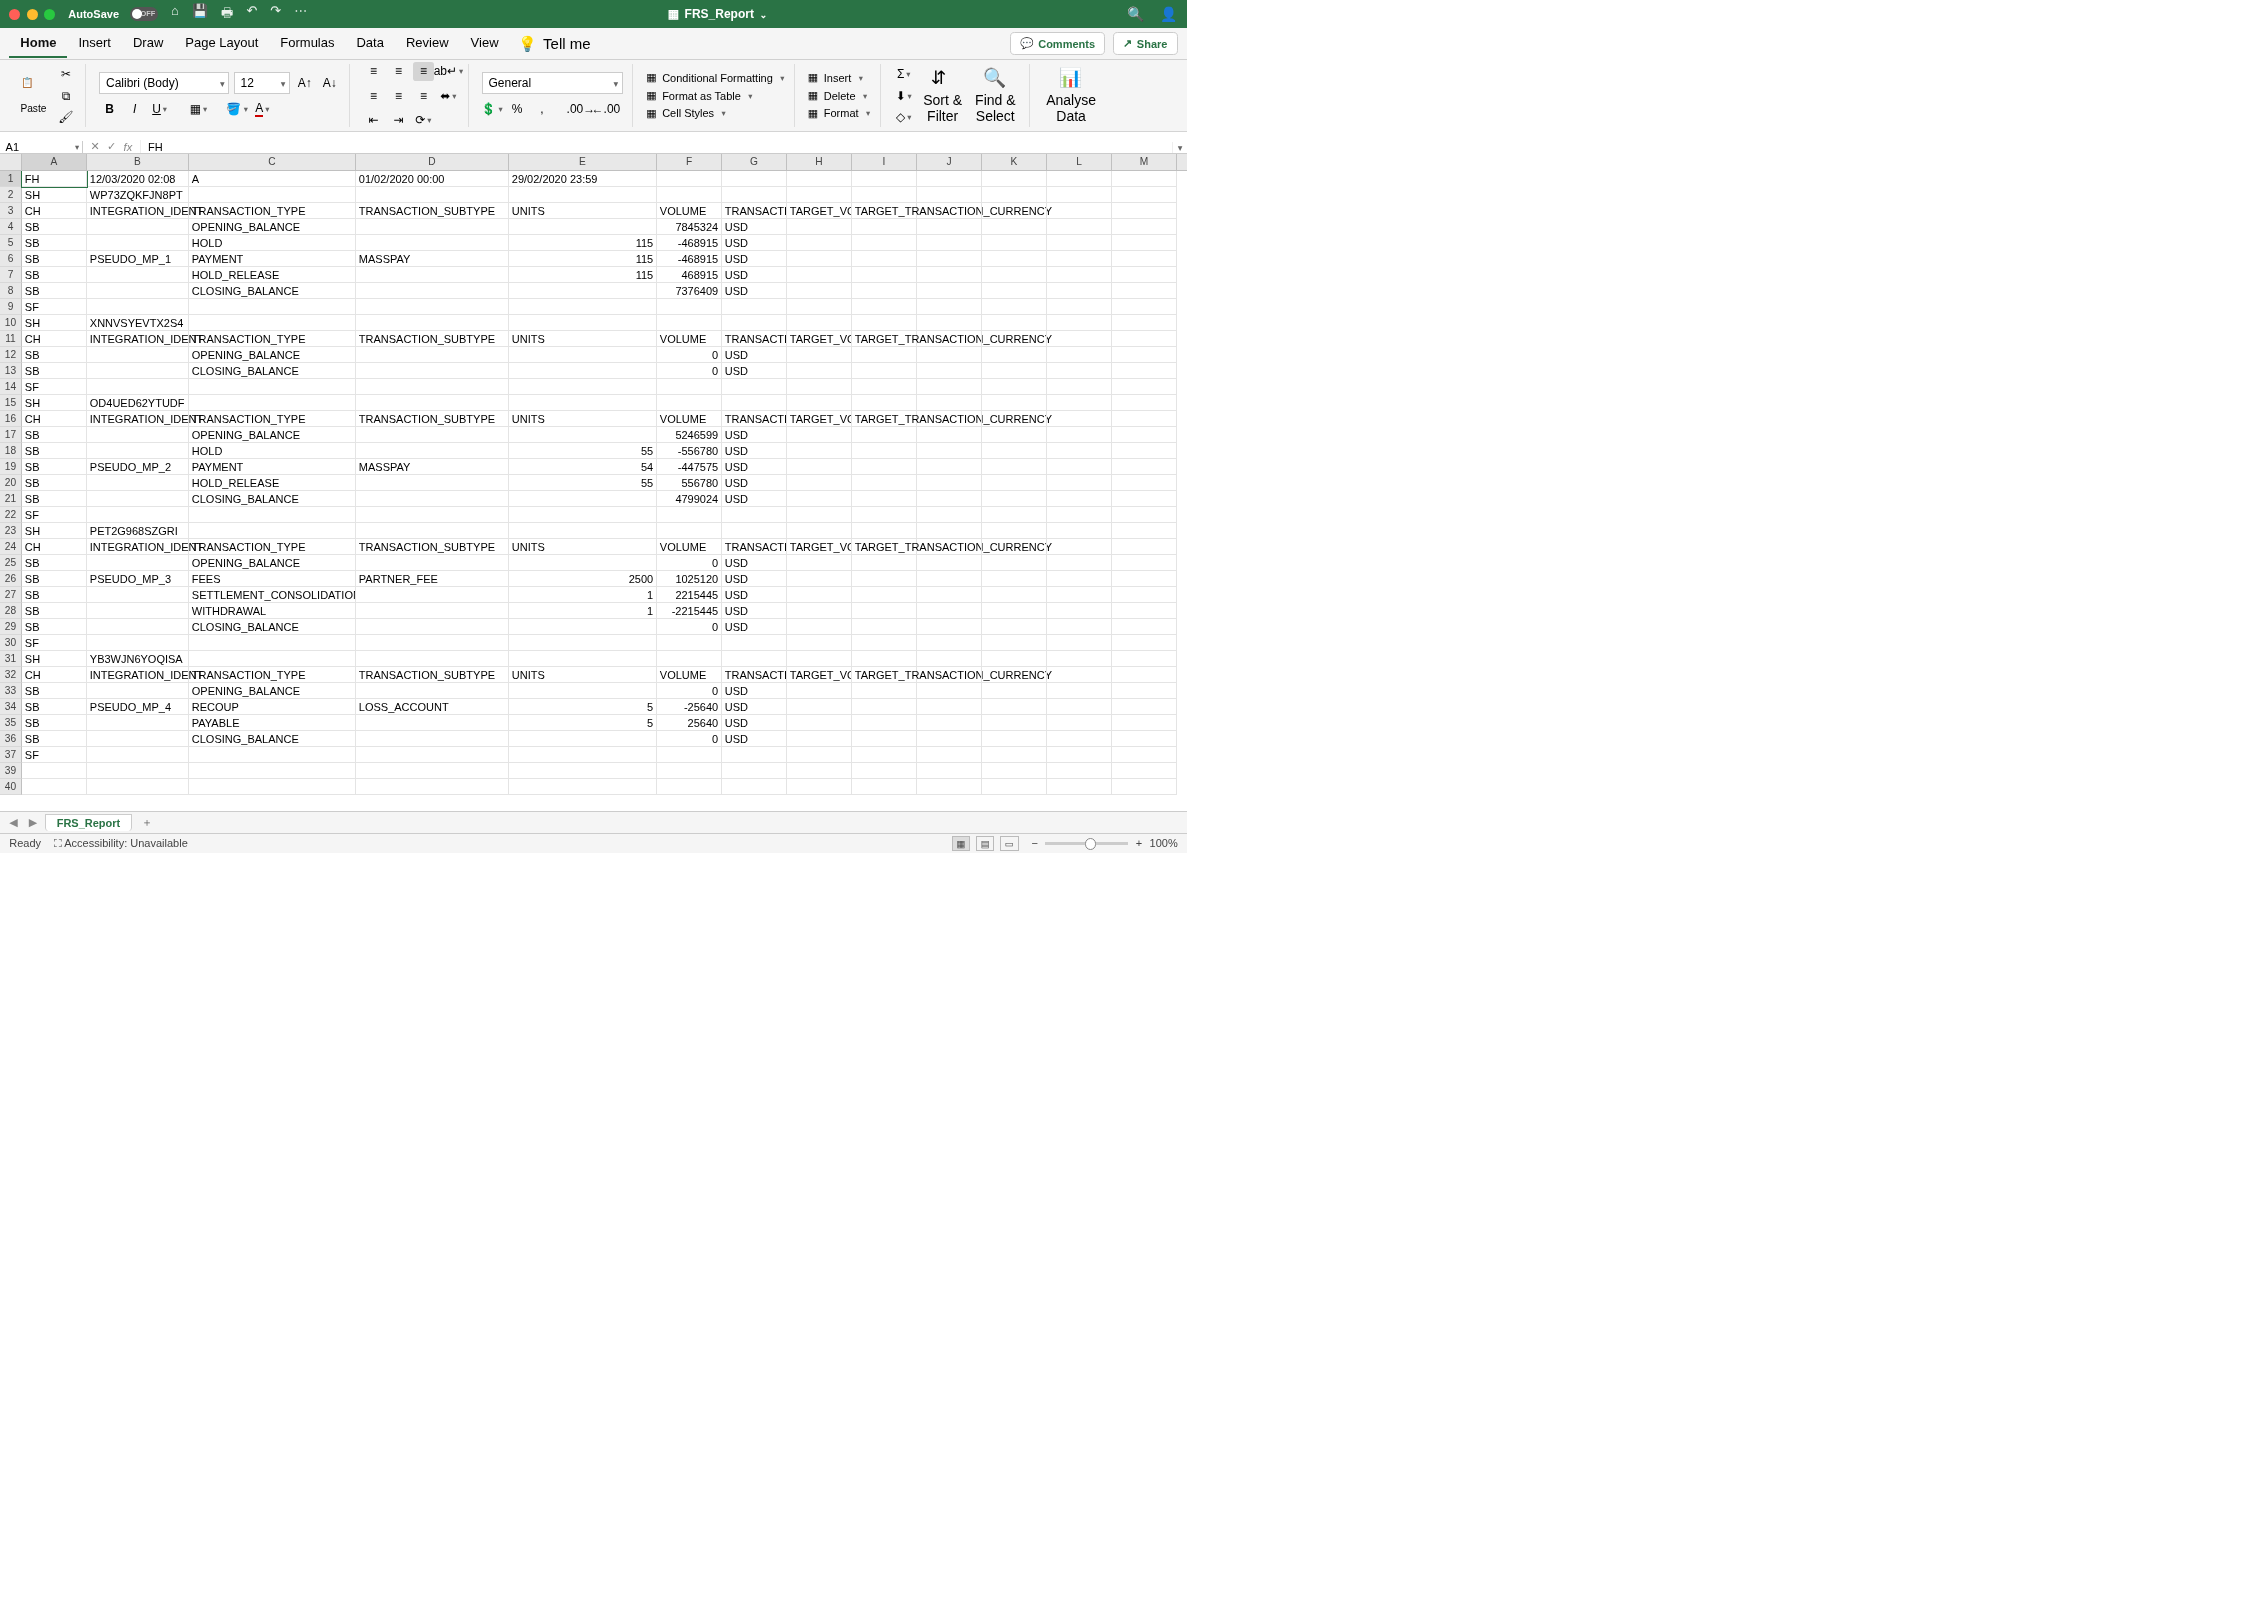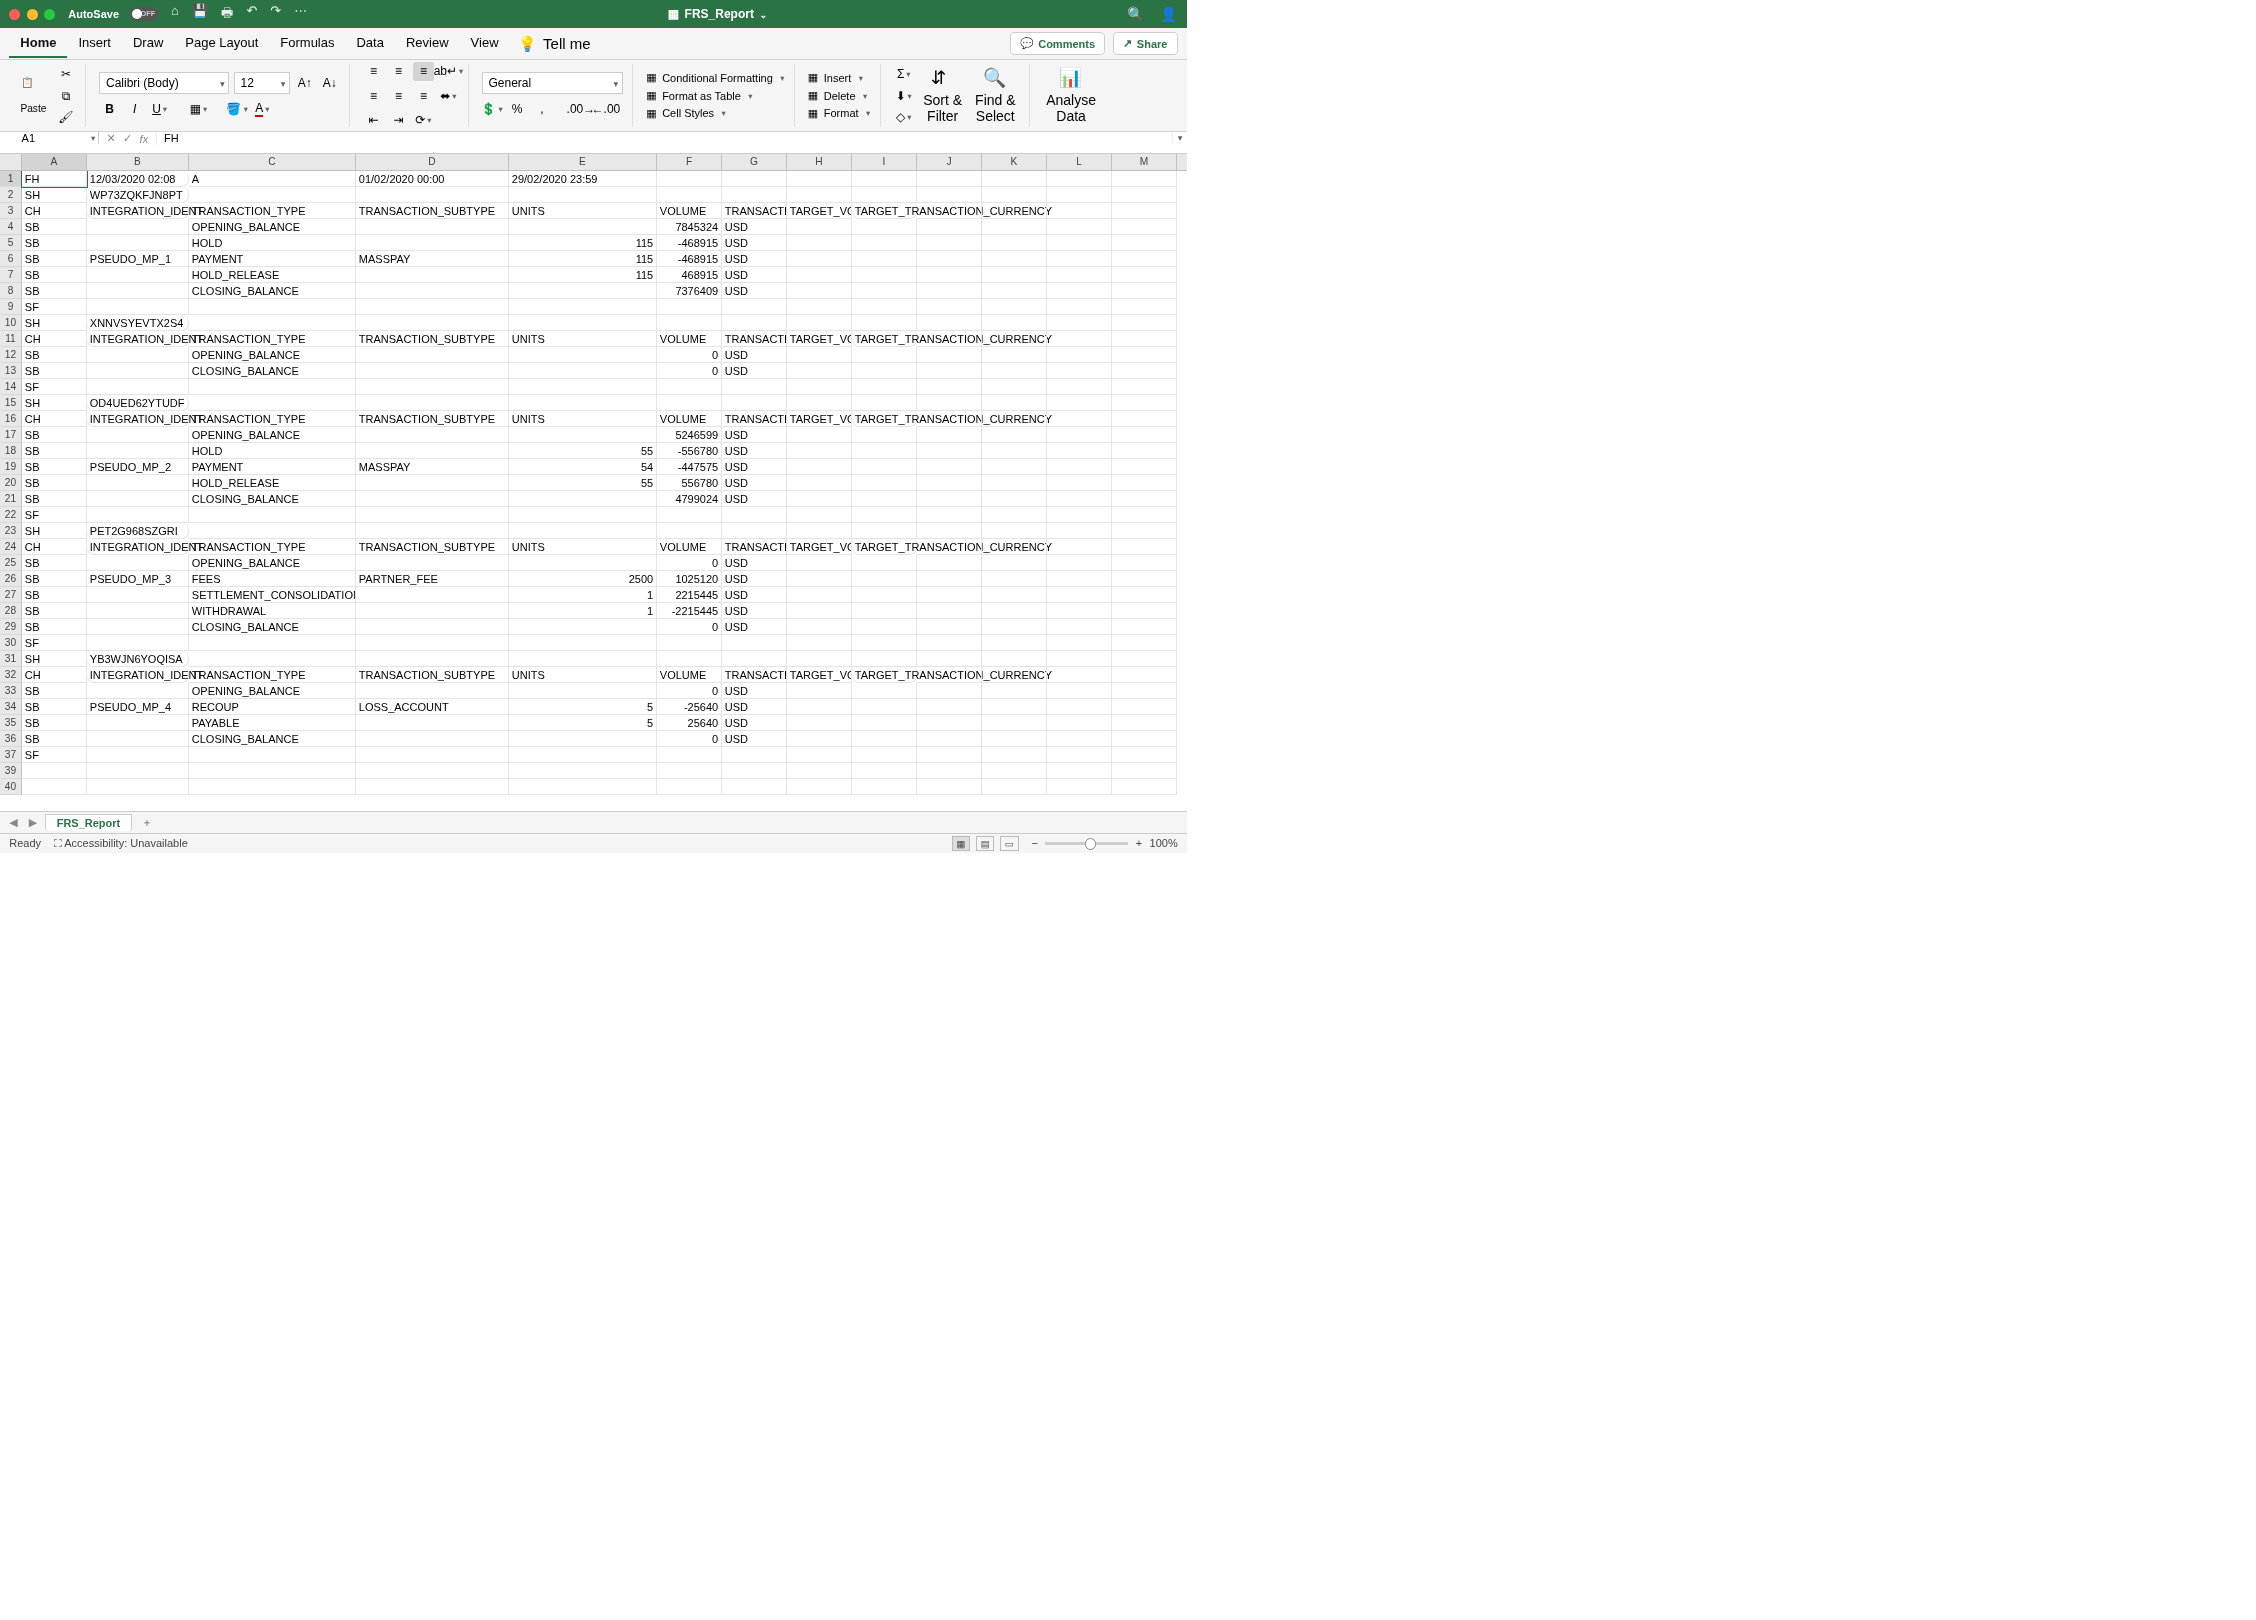--- a/index.html
+++ b/index.html
@@ -35,21 +35,21 @@
 .col { display: flex; flex-direction: column; gap: 2.8px; }
 .row { display: flex; gap: 4.6px; align-items: center; }
 .icbtn { width: 20.4px; height: 18.6px; display: inline-flex; align-items: center; justify-content: center; cursor: pointer; font-size: 12px; border-radius: 2.8px; }
 .dropdown { border: 0.9px solid #ccc; background: #fff; height: 22px; font-size: 12px; padding: 0 16.7px 0 5.6px; display: flex; align-items: center; position: relative; min-width: 56px; }
 .dropdown::after { content:'▾'; position:absolute; right:3.7px; font-size:9.3px; color:#666; }
 .smalltext { font-size: 14px; }
 .menuline { display: flex; align-items: center; gap: 5.6px; font-size: 11px; cursor: pointer; padding: 0.9px 0; }
 .caret { font-size: 8.3px; color: #666; margin-left: 1.9px; }
 
 
-.formulabar { height: 22px; border-bottom: 0.9px solid #ccc; display: flex; align-items: flex-start; padding-left: 16px; }
+.formulabar { height: 22px; border-bottom: 0.9px solid #ccc; display: flex; align-items: flex-end; }
 .namebox { width: 83px; border-right: 0.9px solid #ccc; display: flex; align-items: center; padding: 0 5.6px; font-size: 11px; position: relative; }
 .namebox .nbcaret { position:absolute; right:2.8px; font-size:8.3px; color:#666; }
 .fx-icons { display: flex; align-items: center; gap: 7.4px; padding: 0 7.4px; color: #888; font-size: 11px; border-right: 0.9px solid #eee; }
 .fx-input { flex:1; display: flex; align-items: center; padding: 0 7.4px; font-size: 11px; }
 .fx-caret { width: 15px; display:flex; align-items:center; justify-content:center; font-size:9.3px; color:#666; border-left:0.9px solid #eee; }
 
 
 .grid-wrap { flex: 1; overflow: hidden; position: relative; display: flex; flex-direction: column; }
 .colheads { height: 16.7px; background: #e8e8e8; display: flex; border-bottom: 0.9px solid #c0c0c0; }
 .corner { width: 22px; border-right: 0.9px solid #c0c0c0; background:#e8e8e8; }
@@ -72,21 +72,21 @@
 .statusbar { height: 20.4px; background: #f5f5f5; border-top: 0.9px solid #ccc; display: flex; align-items: center; padding: 0 9.3px; font-size: 11px; color:#444; gap: 13px; }
 .statusbar .sp { flex:1; }
 .viewbtns { display:flex; gap:5.6px; }
 .viewbtn { width:18.6px; height:15px; border:0.9px solid #bbb; display:flex; align-items:center; justify-content:center; font-size:9.3px; cursor:pointer; }
 .zoom { display:flex; align-items:center; gap:7.4px; }
 .slider { width: 83px; height:2.8px; background:#ccc; position:relative; }
 .slider::after { content:''; position:absolute; left:48%; top:-3.7px; width:9.3px; height:9.3px; background:#fff; border:0.9px solid #888; border-radius:50%; }
 
 
 .cA{width:65px}.cB{width:102px}.cC{width:167px}.cD{width:153px}.cE{width:148px}.cF{width:65px}.cG{width:65px}.cH{width:65px}.cI{width:65px}.cJ{width:65px}.cK{width:65px}.cL{width:65px}.cM{width:65px}
-.overflow { overflow: visible; border-radius: 7px; }
+.overflow { overflow: visible; }
 </style>
 </head>
 <body>
 
 <div class="titlebar">
   <div class="traffic">
     <span class="tr-red"></span>
     <span class="tr-yel"></span>
     <span class="tr-grn"></span>
   </div>

